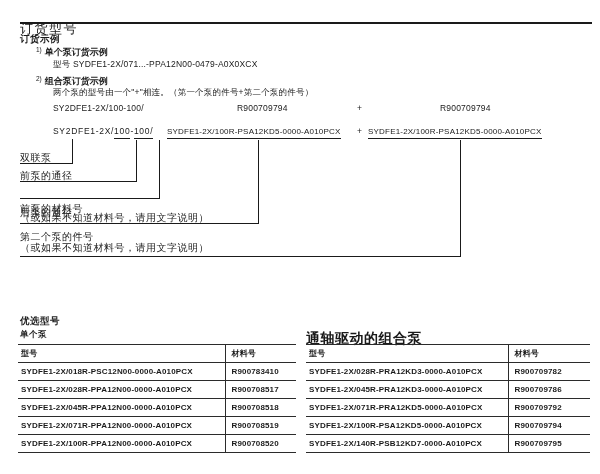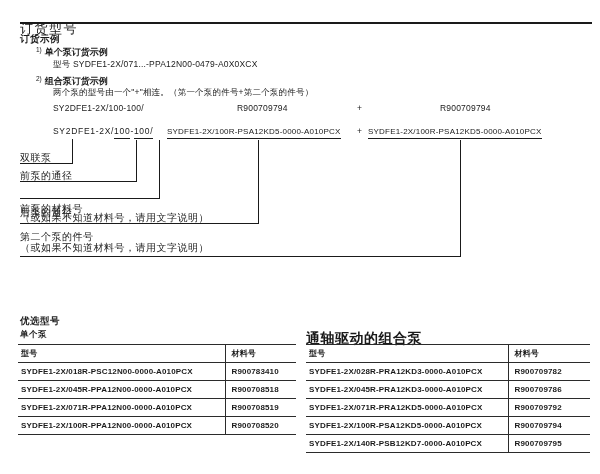--- a/index.html
+++ b/index.html
@@ -100,20 +100,24 @@
           <th>型号</th>
           <th class="c-mat">材料号</th>
         </tr>
       </thead>
       <tbody>
           <tr>
             <td class="c-model">SYDFE1-2X/018R-PSC12N00-0000-A010PCX</td>
             <td class="c-mat">R900783410</td>
           </tr>
           <tr>
+            <td class="c-model">SYDFE1-2X/028R-PPA12N00-0000-A010PCX</td>
+            <td class="c-mat">R900708517</td>
+          </tr>
+          <tr>
             <td class="c-model">SYDFE1-2X/045R-PPA12N00-0000-A010PCX</td>
             <td class="c-mat">R900708518</td>
           </tr>
           <tr>
             <td class="c-model">SYDFE1-2X/071R-PPA12N00-0000-A010PCX</td>
             <td class="c-mat">R900708519</td>
           </tr>
           <tr>
             <td class="c-model">SYDFE1-2X/100R-PPA12N00-0000-A010PCX</td>
             <td class="c-mat">R900708520</td>

